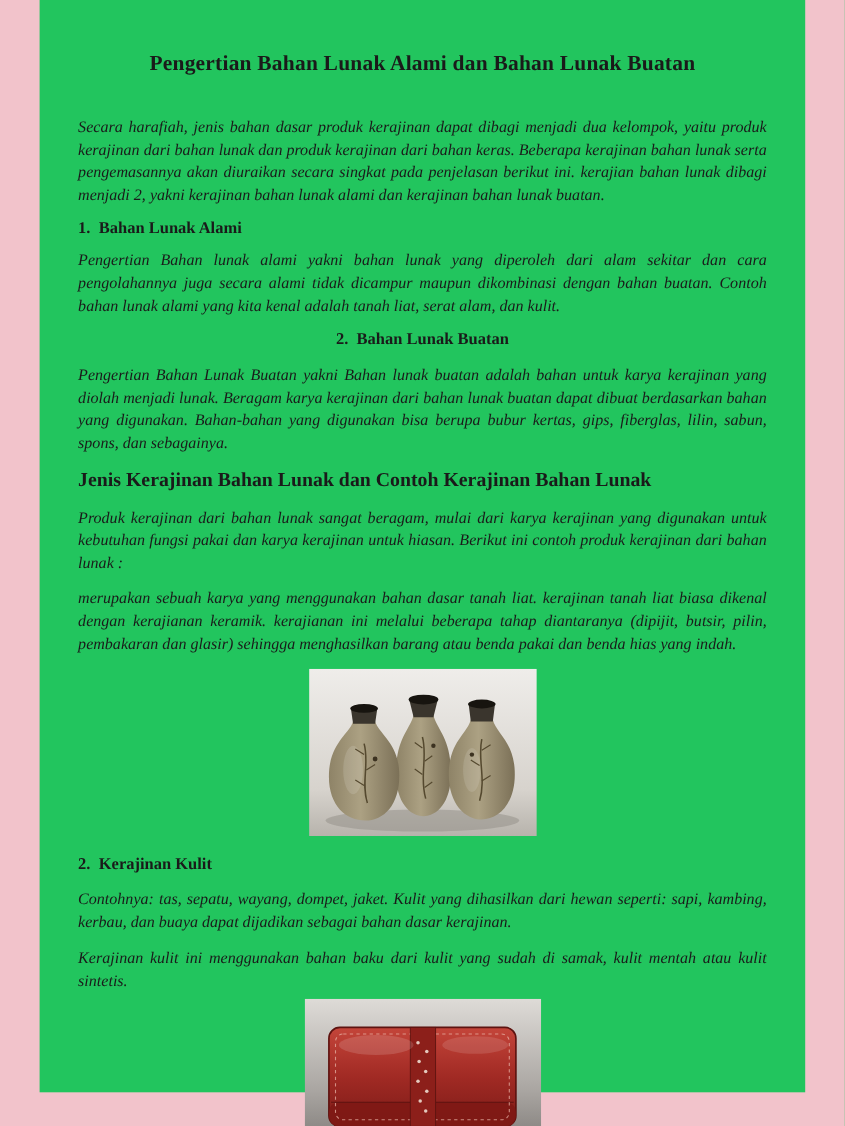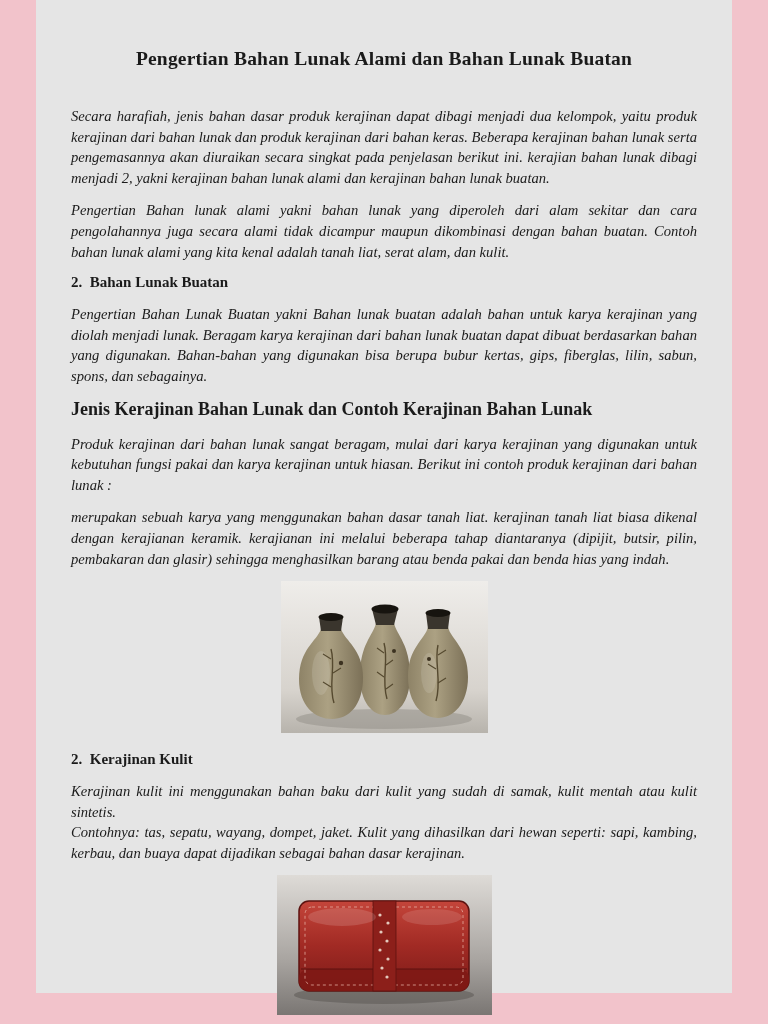--- a/index.html
+++ b/index.html
@@ -7,21 +7,21 @@
     width:768px;height:1024px;
     background:#f2c3cb;
     font-family:"Liberation Serif","DejaVu Serif",serif;
     position:relative;
     overflow:hidden;
   }
   .sheet{
     position:absolute;
     left:36px;right:36px;top:0;
     height:993px;
-    background:#e5e5e5;
+    background:#22c55e;
     box-sizing:border-box;
     padding:48px 35px 0 35px;
     color:#1a1a1a;
   }
   .doc-title{
     font-size:19.5px;
     font-weight:bold;
     text-align:center;
     margin:0 0 36px 0;
     letter-spacing:.2px;
@@ -55,23 +55,24 @@
 </style>
 </head>
 <body>
 
 <div class="sheet">
 
   <h1 class="doc-title">Pengertian Bahan Lunak Alami dan Bahan Lunak Buatan</h1>
 
   <p class="body">Secara harafiah, jenis bahan dasar produk kerajinan dapat dibagi menjadi dua kelompok, yaitu produk kerajinan dari bahan lunak dan produk kerajinan dari bahan keras. Beberapa kerajinan bahan lunak serta pengemasannya akan diuraikan secara singkat pada penjelasan berikut ini. kerajian bahan lunak dibagi menjadi 2, yakni kerajinan bahan lunak alami dan kerajinan bahan lunak buatan.</p>
 
+  <h2 class="numhead">1.  Bahan Lunak Alami</h2>
   <p class="body gap-sm">Pengertian Bahan lunak alami yakni bahan lunak yang diperoleh dari alam sekitar dan cara pengolahannya juga secara alami tidak dicampur maupun dikombinasi dengan bahan buatan. Contoh bahan lunak alami yang kita kenal adalah tanah liat, serat alam, dan kulit.</p>
 
-  <h2 class="numhead" style="margin-bottom:13px;">2.  Bahan Lunak Buatan</h2>
+  <h2 class="numhead" style="margin-bottom:13px;text-align:center;">2.  Bahan Lunak Buatan</h2>
   <p class="body gap-sm">Pengertian Bahan Lunak Buatan yakni Bahan lunak buatan adalah bahan untuk karya kerajinan yang diolah menjadi lunak. Beragam karya kerajinan dari bahan lunak buatan dapat dibuat berdasarkan bahan yang digunakan. Bahan-bahan yang digunakan bisa berupa bubur kertas, gips, fiberglas, lilin, sabun, spons, dan sebagainya.</p>
 
   <h2 class="subhead">Jenis Kerajinan Bahan Lunak dan Contoh Kerajinan Bahan Lunak</h2>
   <p class="body gap-sm">Produk kerajinan dari bahan lunak sangat beragam, mulai dari karya kerajinan yang digunakan untuk kebutuhan fungsi pakai dan karya kerajinan untuk hiasan. Berikut ini contoh produk kerajinan dari bahan lunak :</p>
 
   <p class="body">merupakan sebuah karya yang menggunakan bahan dasar tanah liat. kerajinan tanah liat biasa dikenal dengan kerajianan keramik. kerajianan ini melalui beberapa tahap diantaranya  (dipijit, butsir, pilin, pembakaran dan glasir) sehingga menghasilkan barang atau benda pakai dan benda hias yang indah.</p>
 
   <figure aria-label="Foto tiga vas keramik dari tanah liat">
     <svg width="207" height="152" viewBox="0 0 207 152" role="img">
       <defs>
@@ -114,22 +115,22 @@
         <ellipse cx="0" cy="30" rx="12.5" ry="4" fill="#17140f"></ellipse>
         <ellipse cx="-9" cy="90" rx="8" ry="20" fill="#ffffff" opacity="0.12"></ellipse>
         <path d="M 0,62 C -4,80 4,98 -2,118" stroke="#55492f" stroke-width="1.4" fill="none"></path>
         <path d="M 0,72 l 8,-5 M -2,86 l -8,-5 M 0,100 l 8,-5" stroke="#55492f" stroke-width="1.1"></path>
         <circle cx="-9" cy="76" r="2" fill="#3c3221"></circle>
       </g>
     </svg>
   </figure>
 
   <h2 class="numhead" style="margin-bottom:13px;">2.  Kerajinan Kulit</h2>
+  <p class="body" style="margin-bottom:12px;">Contohnya: tas, sepatu, wayang, dompet, jaket. Kulit yang dihasilkan dari hewan seperti: sapi, kambing, kerbau, dan buaya dapat dijadikan sebagai bahan dasar kerajinan.</p>
   <p class="body" style="margin-bottom:0;">Kerajinan kulit ini menggunakan bahan baku dari kulit yang sudah di samak, kulit mentah atau kulit sintetis.</p>
-  <p class="body" style="margin-bottom:12px;">Contohnya: tas, sepatu, wayang, dompet, jaket. Kulit yang dihasilkan dari hewan seperti: sapi, kambing, kerbau, dan buaya dapat dijadikan sebagai bahan dasar kerajinan.</p>
 
   <figure class="wallet" aria-label="Foto dompet kulit berwarna merah">
     <svg width="215" height="140" viewBox="0 0 215 140" role="img">
       <defs>
         <linearGradient id="wbg" x1="0" y1="0" x2="0" y2="1">
           <stop offset="0" stop-color="#dedbd7"></stop>
           <stop offset="0.6" stop-color="#a9a5a1"></stop>
           <stop offset="1" stop-color="#7a7673"></stop>
         </linearGradient>
         <linearGradient id="leather" x1="0" y1="0" x2="0" y2="1">

